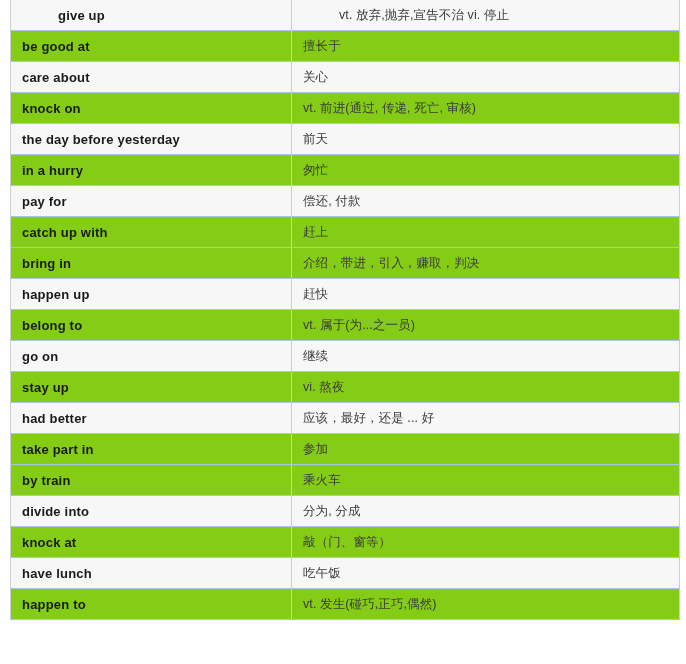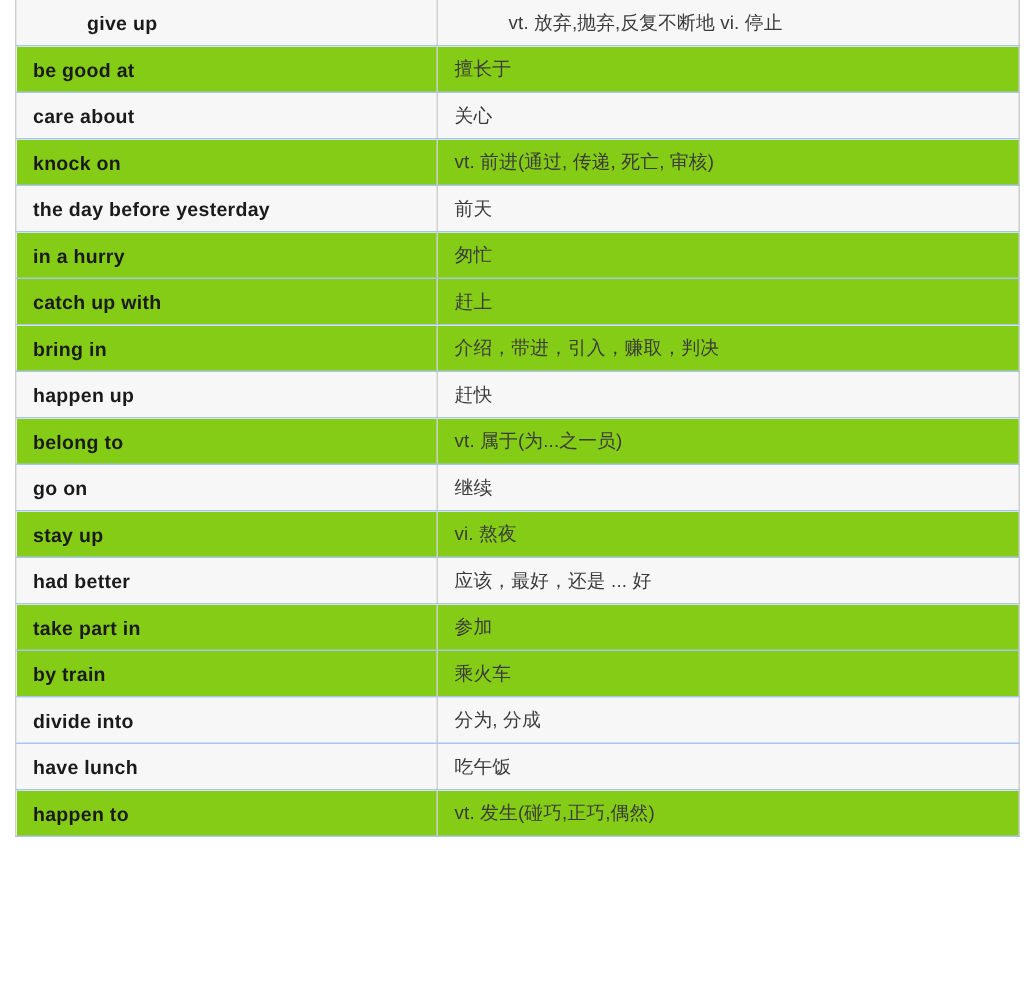--- a/index.html
+++ b/index.html
@@ -73,41 +73,45 @@
 
 <div id="phrase-table-wrap">
   <table id="phrase-table">
     <colgroup>
       <col class="c-term">
       <col class="c-def">
     </colgroup>
     <tbody id="phrase-table-body">
         <tr class="odd">
           <td class="term">give up</td>
-          <td class="def">vt. 放弃,抛弃,反复不断地  vi. 停止</td>
+          <td class="def">vt. 放弃,抛弃,宣告不治  vi. 停止</td>
         </tr>
         <tr class="even">
           <td class="term">be good at</td>
           <td class="def">擅长于</td>
         </tr>
         <tr class="odd">
           <td class="term">care about</td>
           <td class="def">关心</td>
         </tr>
         <tr class="even">
           <td class="term">knock on</td>
           <td class="def">vt. 前进(通过, 传递,  死亡, 审核)</td>
         </tr>
         <tr class="odd">
           <td class="term">the day before yesterday</td>
           <td class="def">前天</td>
         </tr>
         <tr class="even">
           <td class="term">in a hurry</td>
           <td class="def">匆忙</td>
+        </tr>
+        <tr class="odd">
+          <td class="term">pay for</td>
+          <td class="def">偿还, 付款</td>
         </tr>
         <tr class="even">
           <td class="term">catch up with</td>
           <td class="def">赶上</td>
         </tr>
         <tr class="even">
           <td class="term">bring in</td>
           <td class="def">介绍，带进，引入，赚取，判决</td>
         </tr>
         <tr class="odd">
@@ -135,20 +139,24 @@
           <td class="def">参加</td>
         </tr>
         <tr class="even">
           <td class="term">by train</td>
           <td class="def">乘火车</td>
         </tr>
         <tr class="odd">
           <td class="term">divide into</td>
           <td class="def">分为, 分成</td>
         </tr>
+        <tr class="even">
+          <td class="term">knock at</td>
+          <td class="def">敲（门、窗等）</td>
+        </tr>
         <tr class="odd">
           <td class="term">have lunch</td>
           <td class="def">吃午饭</td>
         </tr>
         <tr class="even">
           <td class="term">happen to</td>
           <td class="def">vt. 发生(碰巧,正巧,偶然)</td>
         </tr>
       </tbody>
   </table>

